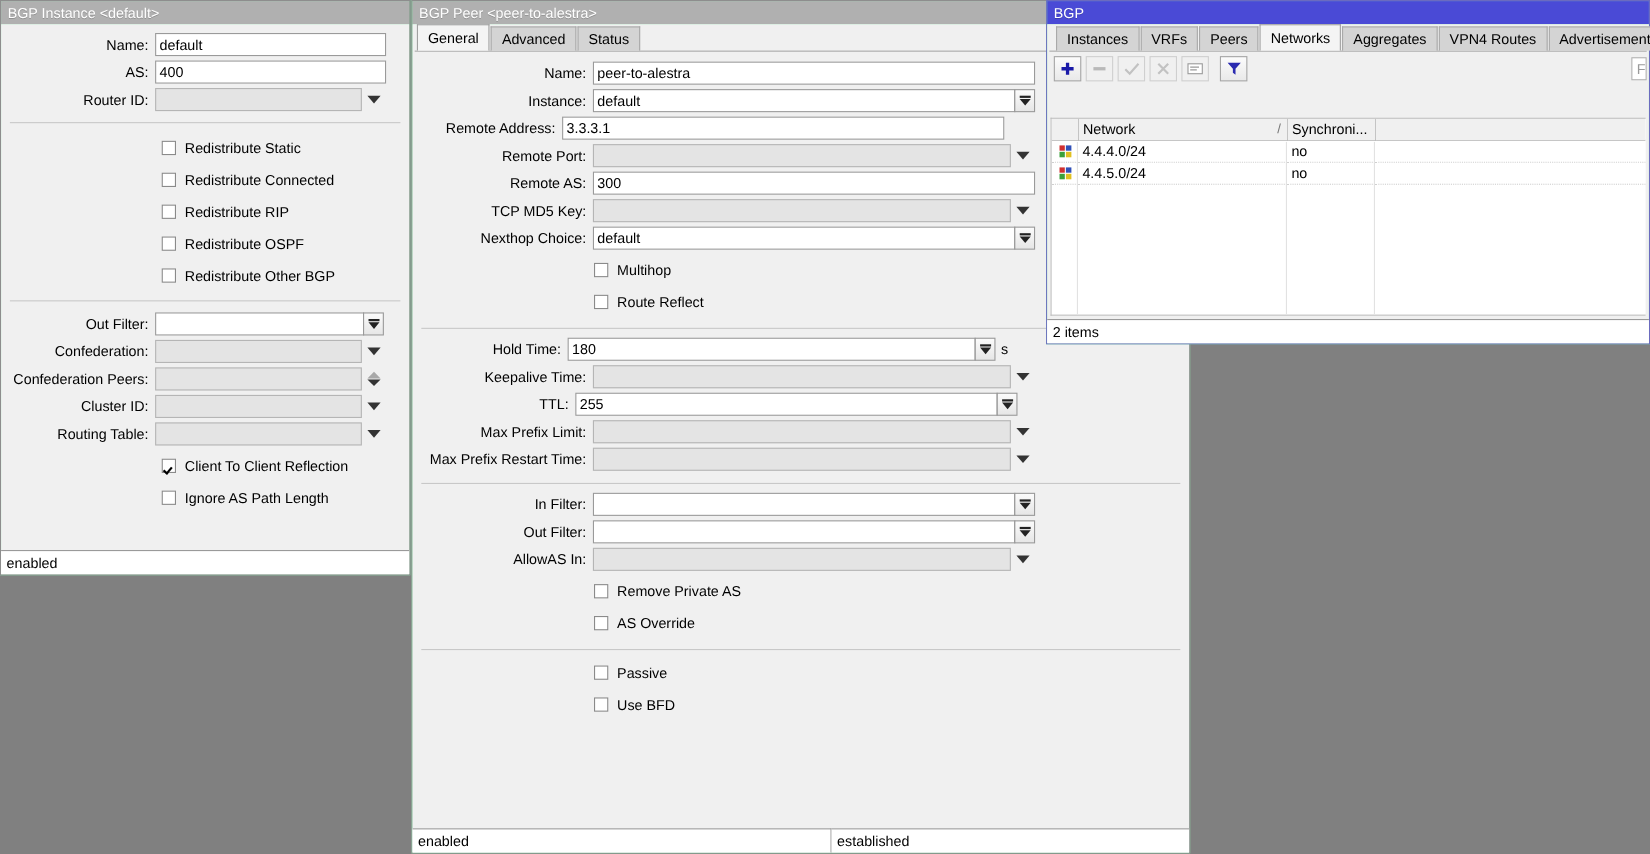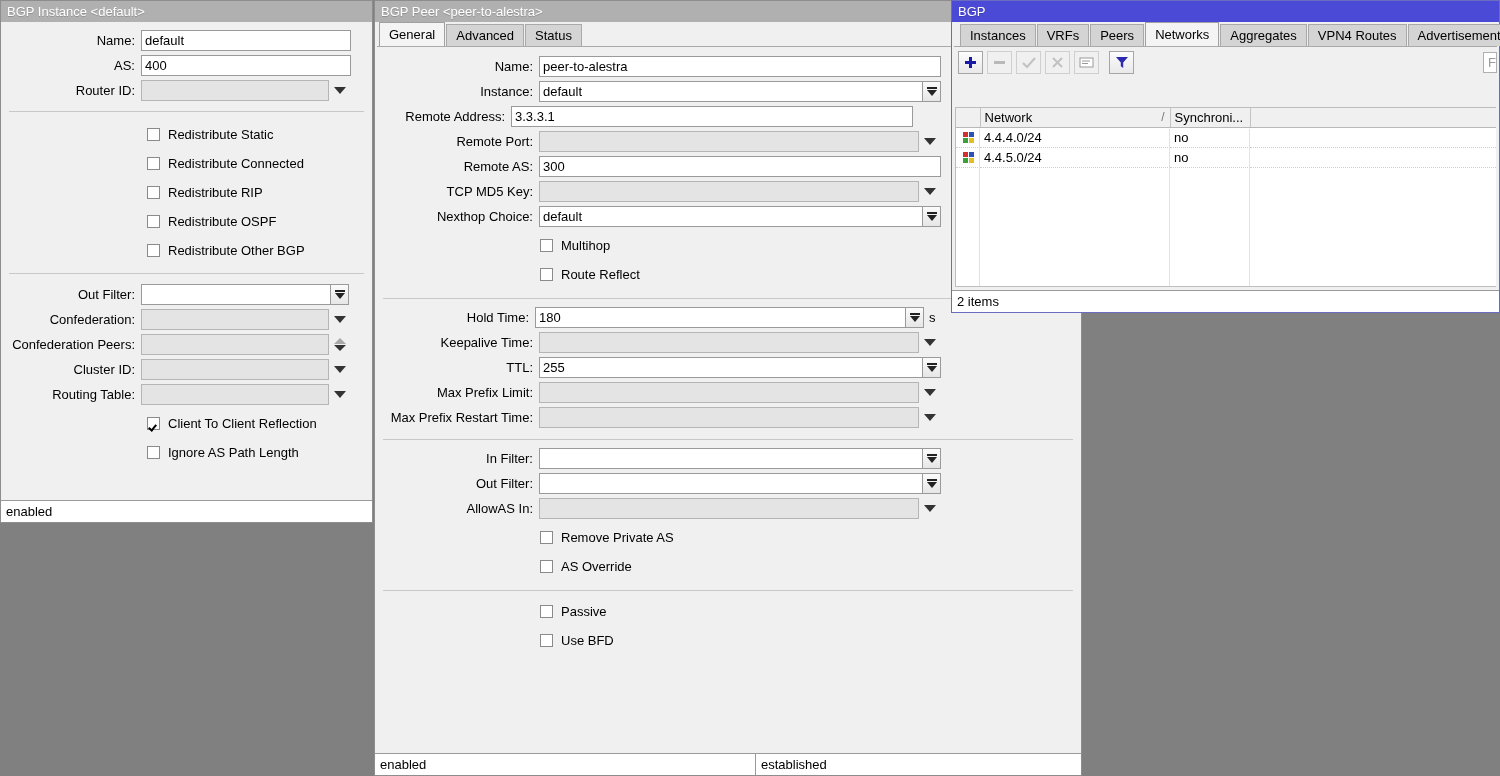--- a/index.html
+++ b/index.html
@@ -418,39 +418,39 @@
           <div class="cbox"></div>
           <div class="cblabel">Route Reflect</div>
         </div>
       </div>
 
       <div class="sep" style="margin-top:9px;"></div>
 
       <div class="form" style="padding-top:2px;">
 
         <div class="row">
-          <div class="lbl" style="width:160px;">Hold Time:</div>
+          <div class="lbl" style="width:141px;">Hold Time:</div>
           <div class="field" style="width:371px;">180</div>
           <div class="ddbtn">
             <div class="bar"></div>
               <div class="tri"></div>
           </div>
           <div class="unit">s</div>
         </div>
 
         <div class="row">
           <div class="lbl" style="width:164px;">Keepalive Time:</div>
           <div class="field disabled" style="width:380px;"></div>
           <div class="arrow">
               <i></i>
             </div>
         </div>
 
         <div class="row">
-          <div class="lbl" style="width:164px;">TTL:</div>
+          <div class="lbl" style="width:148px;">TTL:</div>
           <div class="field" style="width:384px;">255</div>
           <div class="ddbtn">
             <div class="bar"></div>
               <div class="tri"></div>
           </div>
         </div>
 
         <div class="row">
           <div class="lbl" style="width:164px;">Max Prefix Limit:</div>
           <div class="field disabled" style="width:380px;"></div>

